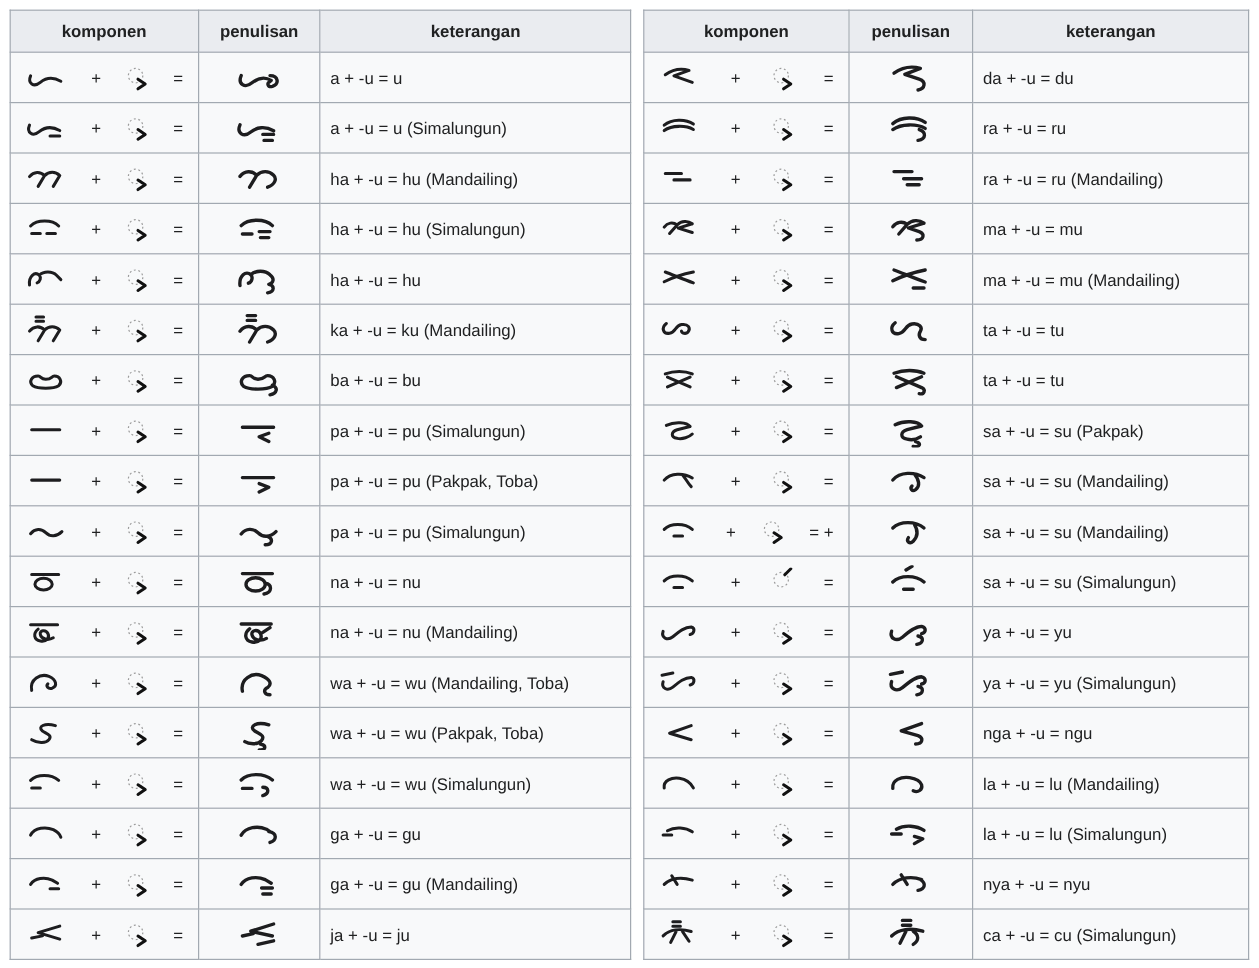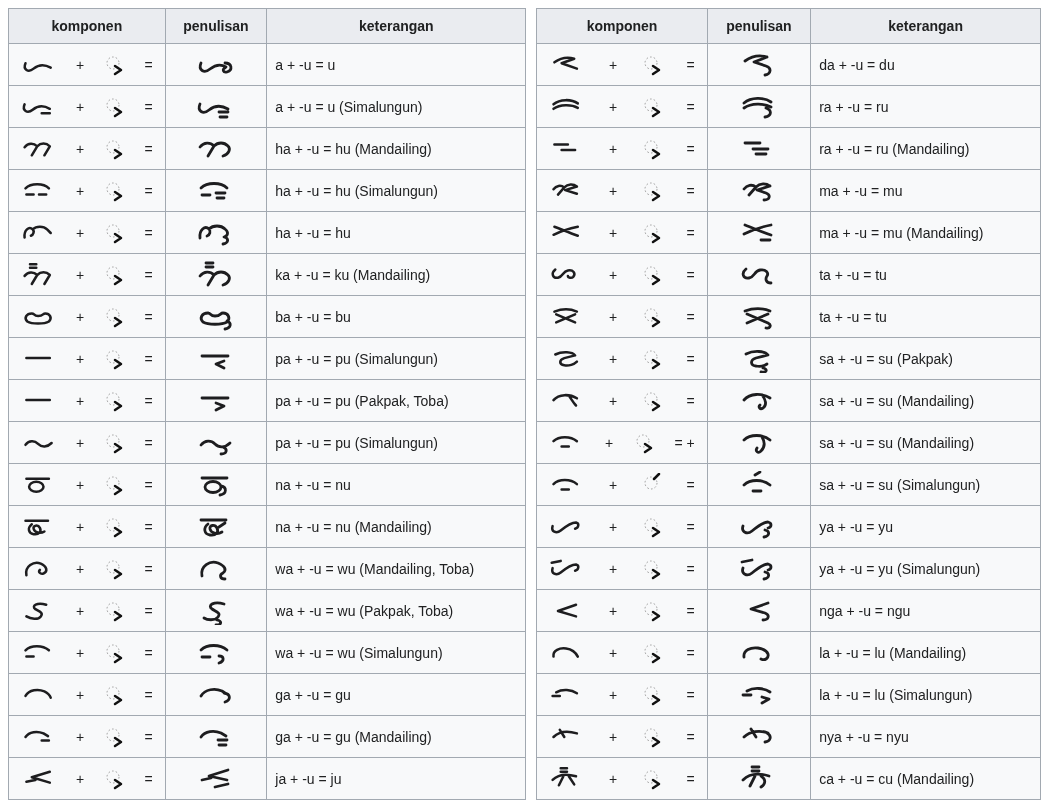--- a/index.html
+++ b/index.html
@@ -725,17 +725,17 @@
               <svg viewBox="0 0 22 24" width="22" height="24" class="diac">
                 <circle cx="10" cy="10" r="6"></circle>
                 <path d="M12,13 L18,17 L12,21"></path>
               </svg>
               <span class="op">=</span>
             </div>
           </td>
           <td class="penulisan"><svg viewBox="0 0 40 28" width="40" height="28" class="glyph">
               <path d="M4,15 C10,9 20,8 30,11 M16,11 L11,21 M22,11 C27,14 27,19 22,22 M13,2 L20,2 M13,6 L20,6"></path>
             </svg></td>
-          <td class="keterangan"><span>ca + -u = cu (Mandailing)</span></td>
+          <td class="keterangan"><span>ca + -u = cu (Simalungun)</span></td>
         </tr>
       </tbody>
   </table>
 </div>
 
 </body></html>

